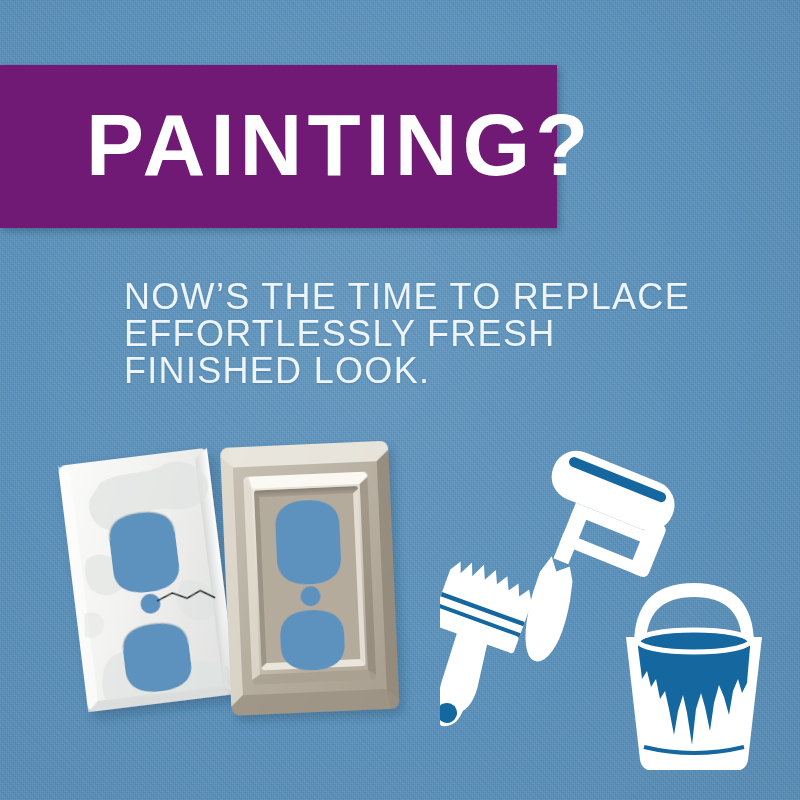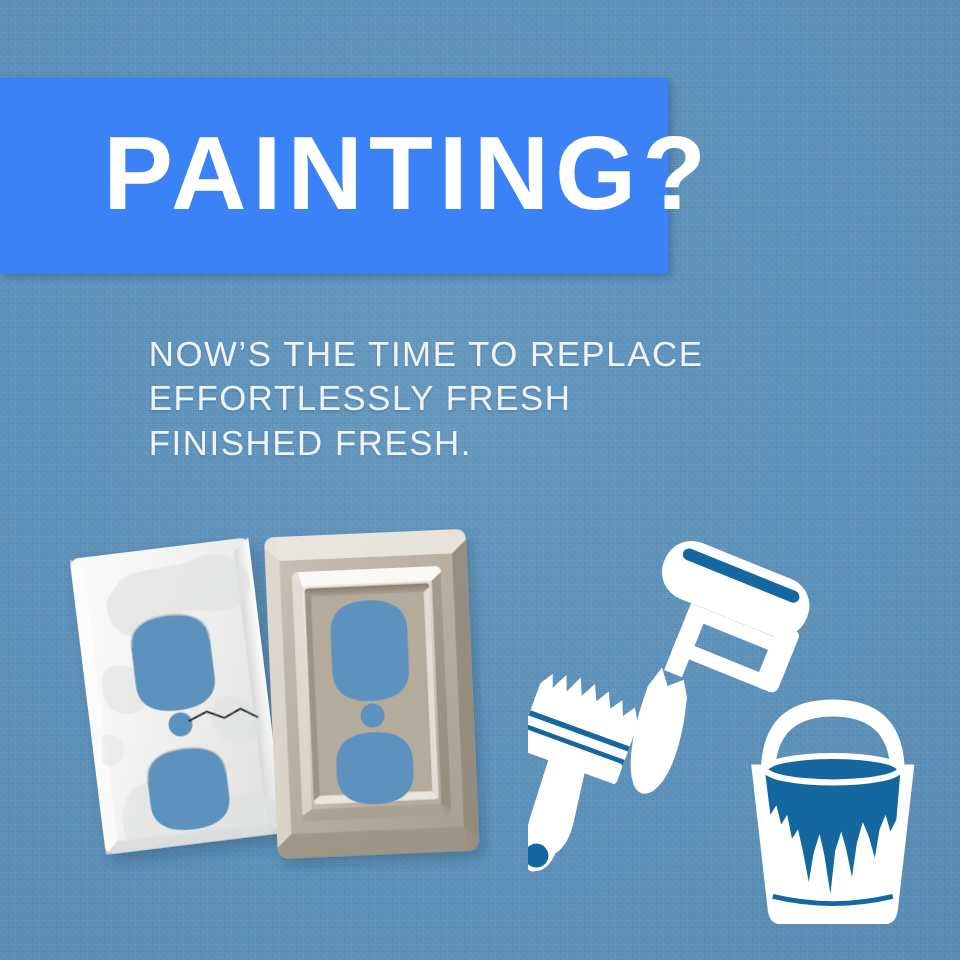--- a/index.html
+++ b/index.html
@@ -45,21 +45,21 @@
       rgba(0,0,0,0.045) 100%);
   }
 
   
   .banner {
     position: absolute;
     left: 0;
     top: 65px;
     width: 557px;
     height: 163px;
-    background: #3b82f6;
+    background: #701a75;
     box-shadow: 3px 3px 7px rgba(10,40,70,0.30);
     display: flex;
     align-items: center;
   }
   .banner-title {
     margin-left: 86px;
     color: #ffffff;
     font-size: 87px;
     font-weight: 700;
     letter-spacing: 5px;
@@ -67,21 +67,21 @@
     white-space: nowrap;
     transform: translateY(-2px);
   }
 
   
   .subcopy {
     position: absolute;
     left: 124px;
     top: 278px;
     color: #eef5fa;
-    font-size: 29px;
+    font-size: 36px;
     font-weight: 300;
     letter-spacing: 1.3px;
     line-height: 37px;
     text-shadow: 0 1px 2px rgba(20,55,90,0.18);
   }
   .subcopy .line { display: block; white-space: nowrap; }
 
   
   .art { position: absolute; inset: 0; pointer-events: none; }
   .art svg { position: absolute; }
@@ -98,21 +98,21 @@
   <div class="bg-texture"></div>
   <div class="bg-vignette"></div>
 
   <div class="banner">
     <div class="banner-title">PAINTING?</div>
   </div>
 
   <div class="subcopy">
     <span class="line">NOW’S THE TIME TO REPLACE</span>
     <span class="line">EFFORTLESSLY FRESH</span>
-    <span class="line">FINISHED FRESH.</span>
+    <span class="line">FINISHED LOOK.</span>
   </div>
 
   <div class="art">
 
     <svg id="plates-svg" width="400" height="320" viewBox="0 0 400 320">
       <defs>
         <clipPath id="clipWhitePlate">
           <rect x="0" y="0" width="150" height="248" rx="7"></rect>
         </clipPath>
         <linearGradient id="whiteFace" x1="0" y1="0" x2="1" y2="0.6">

